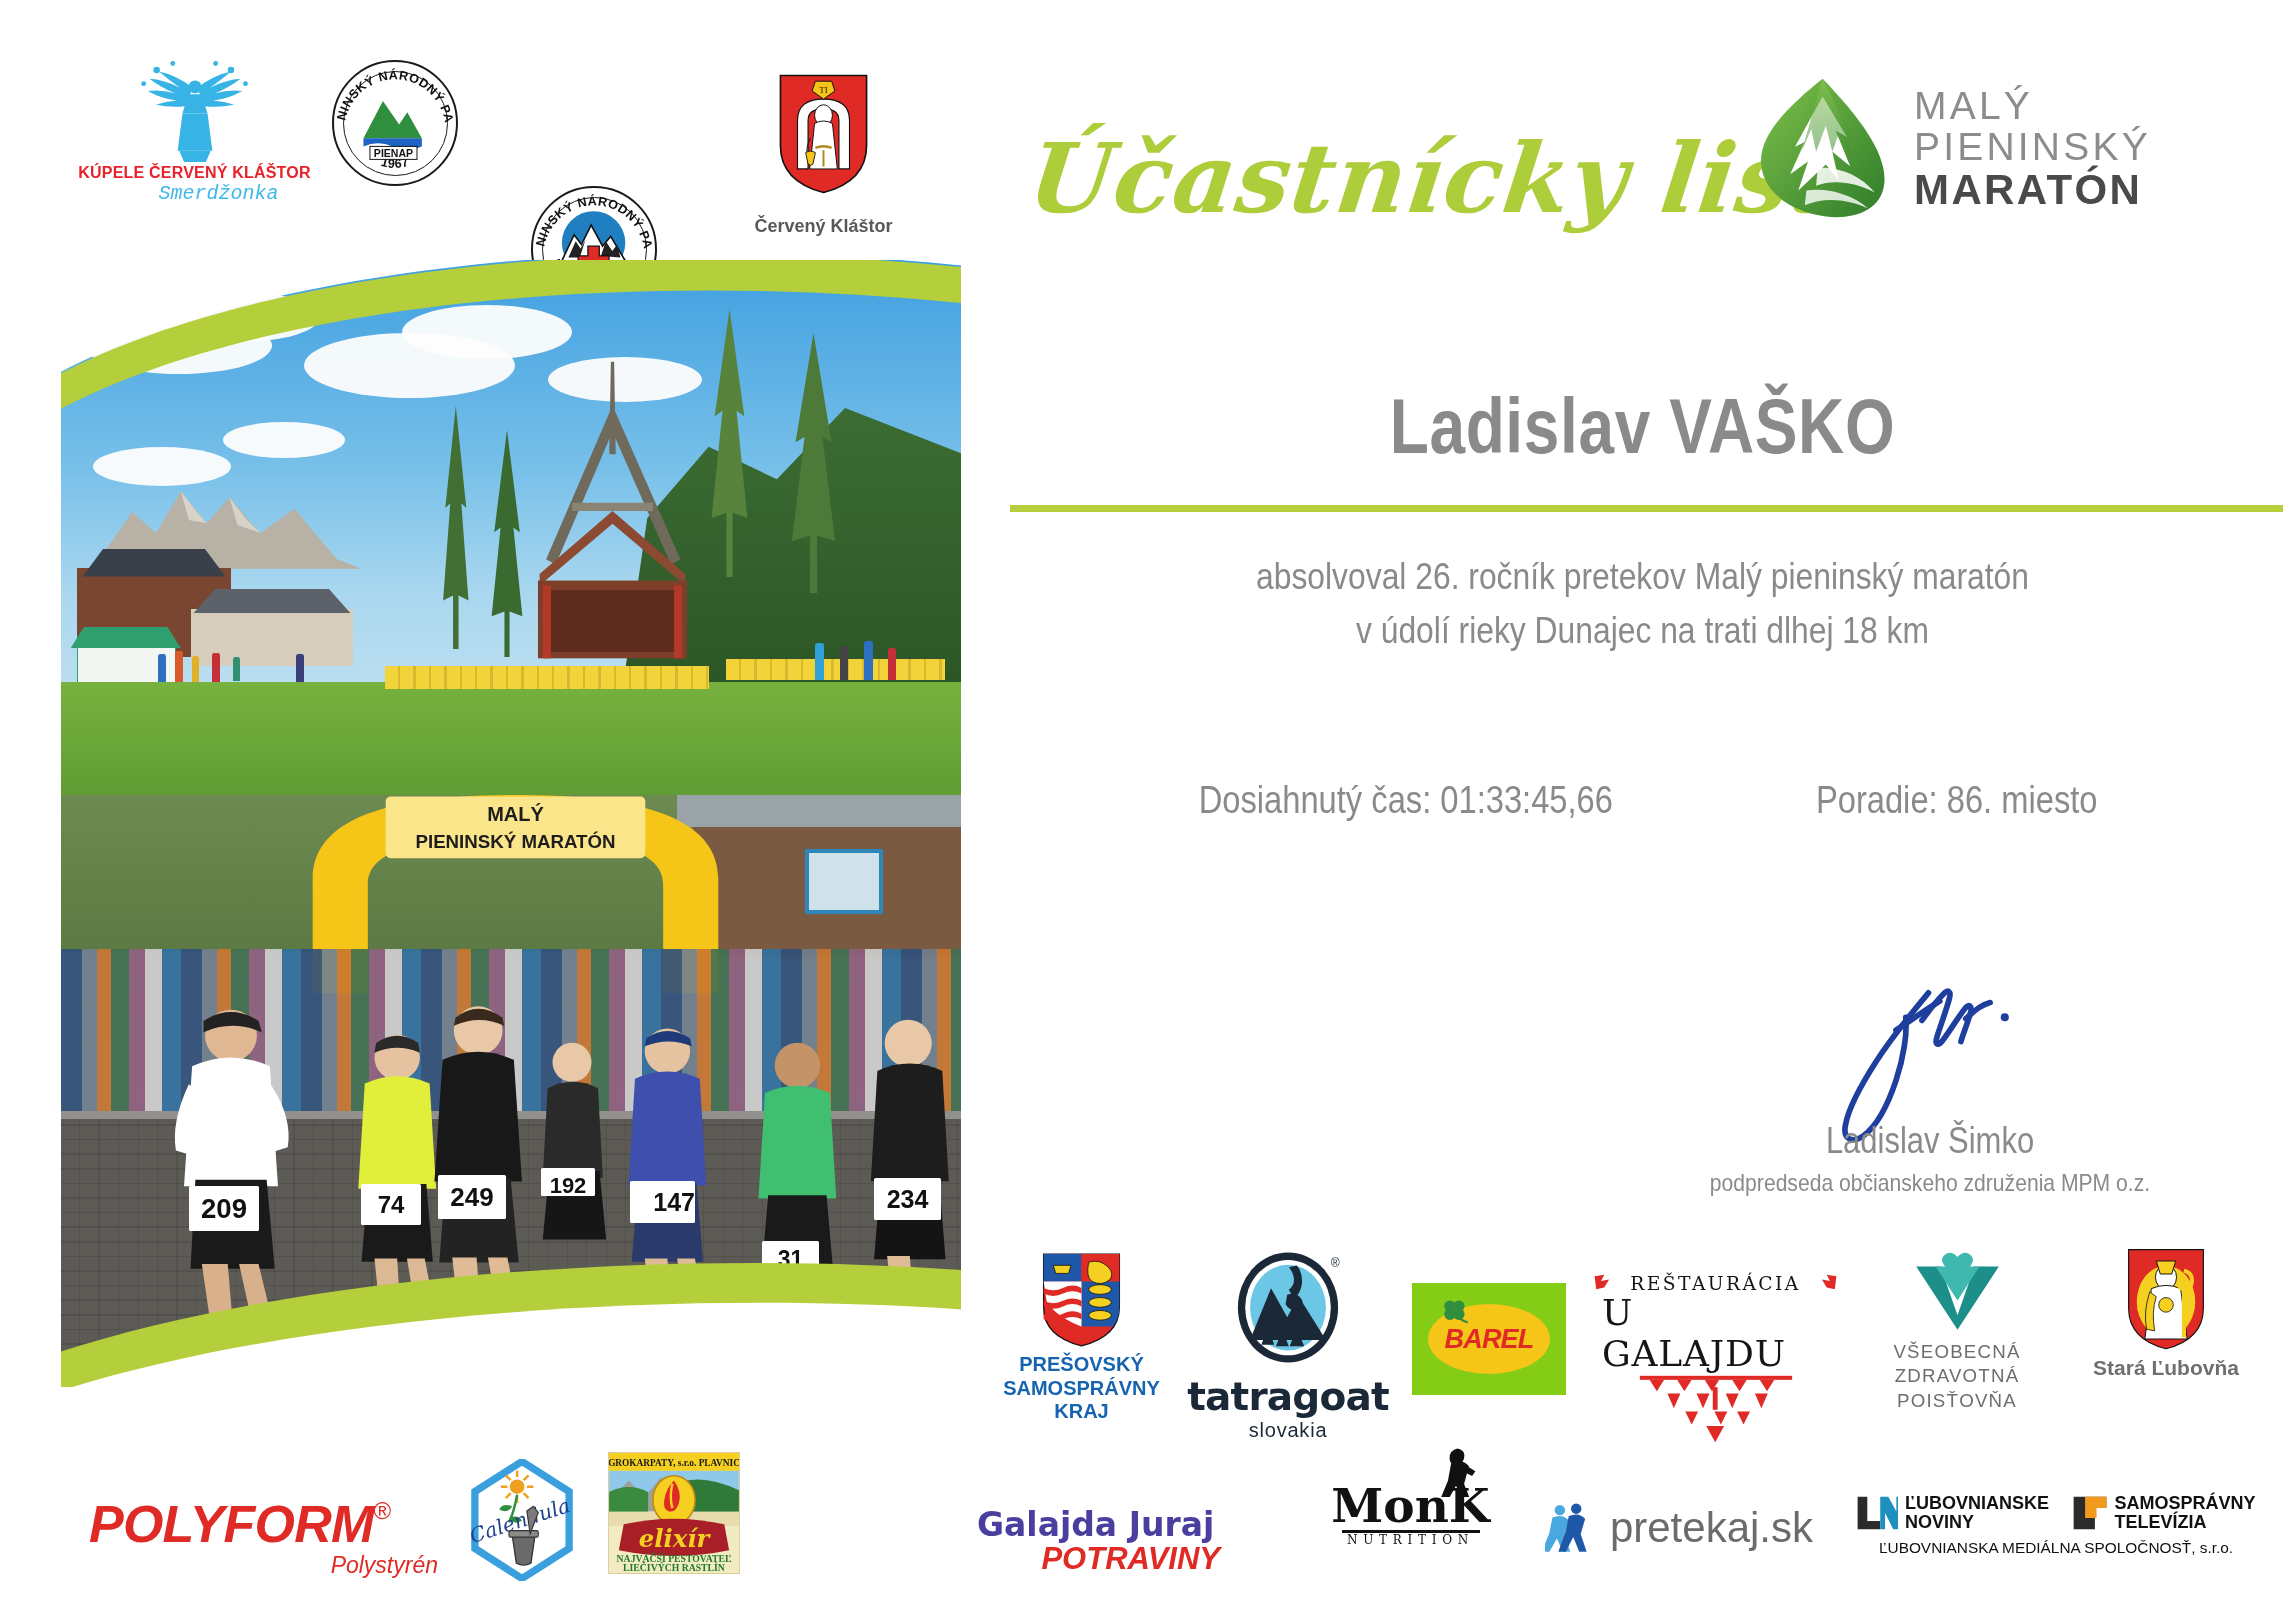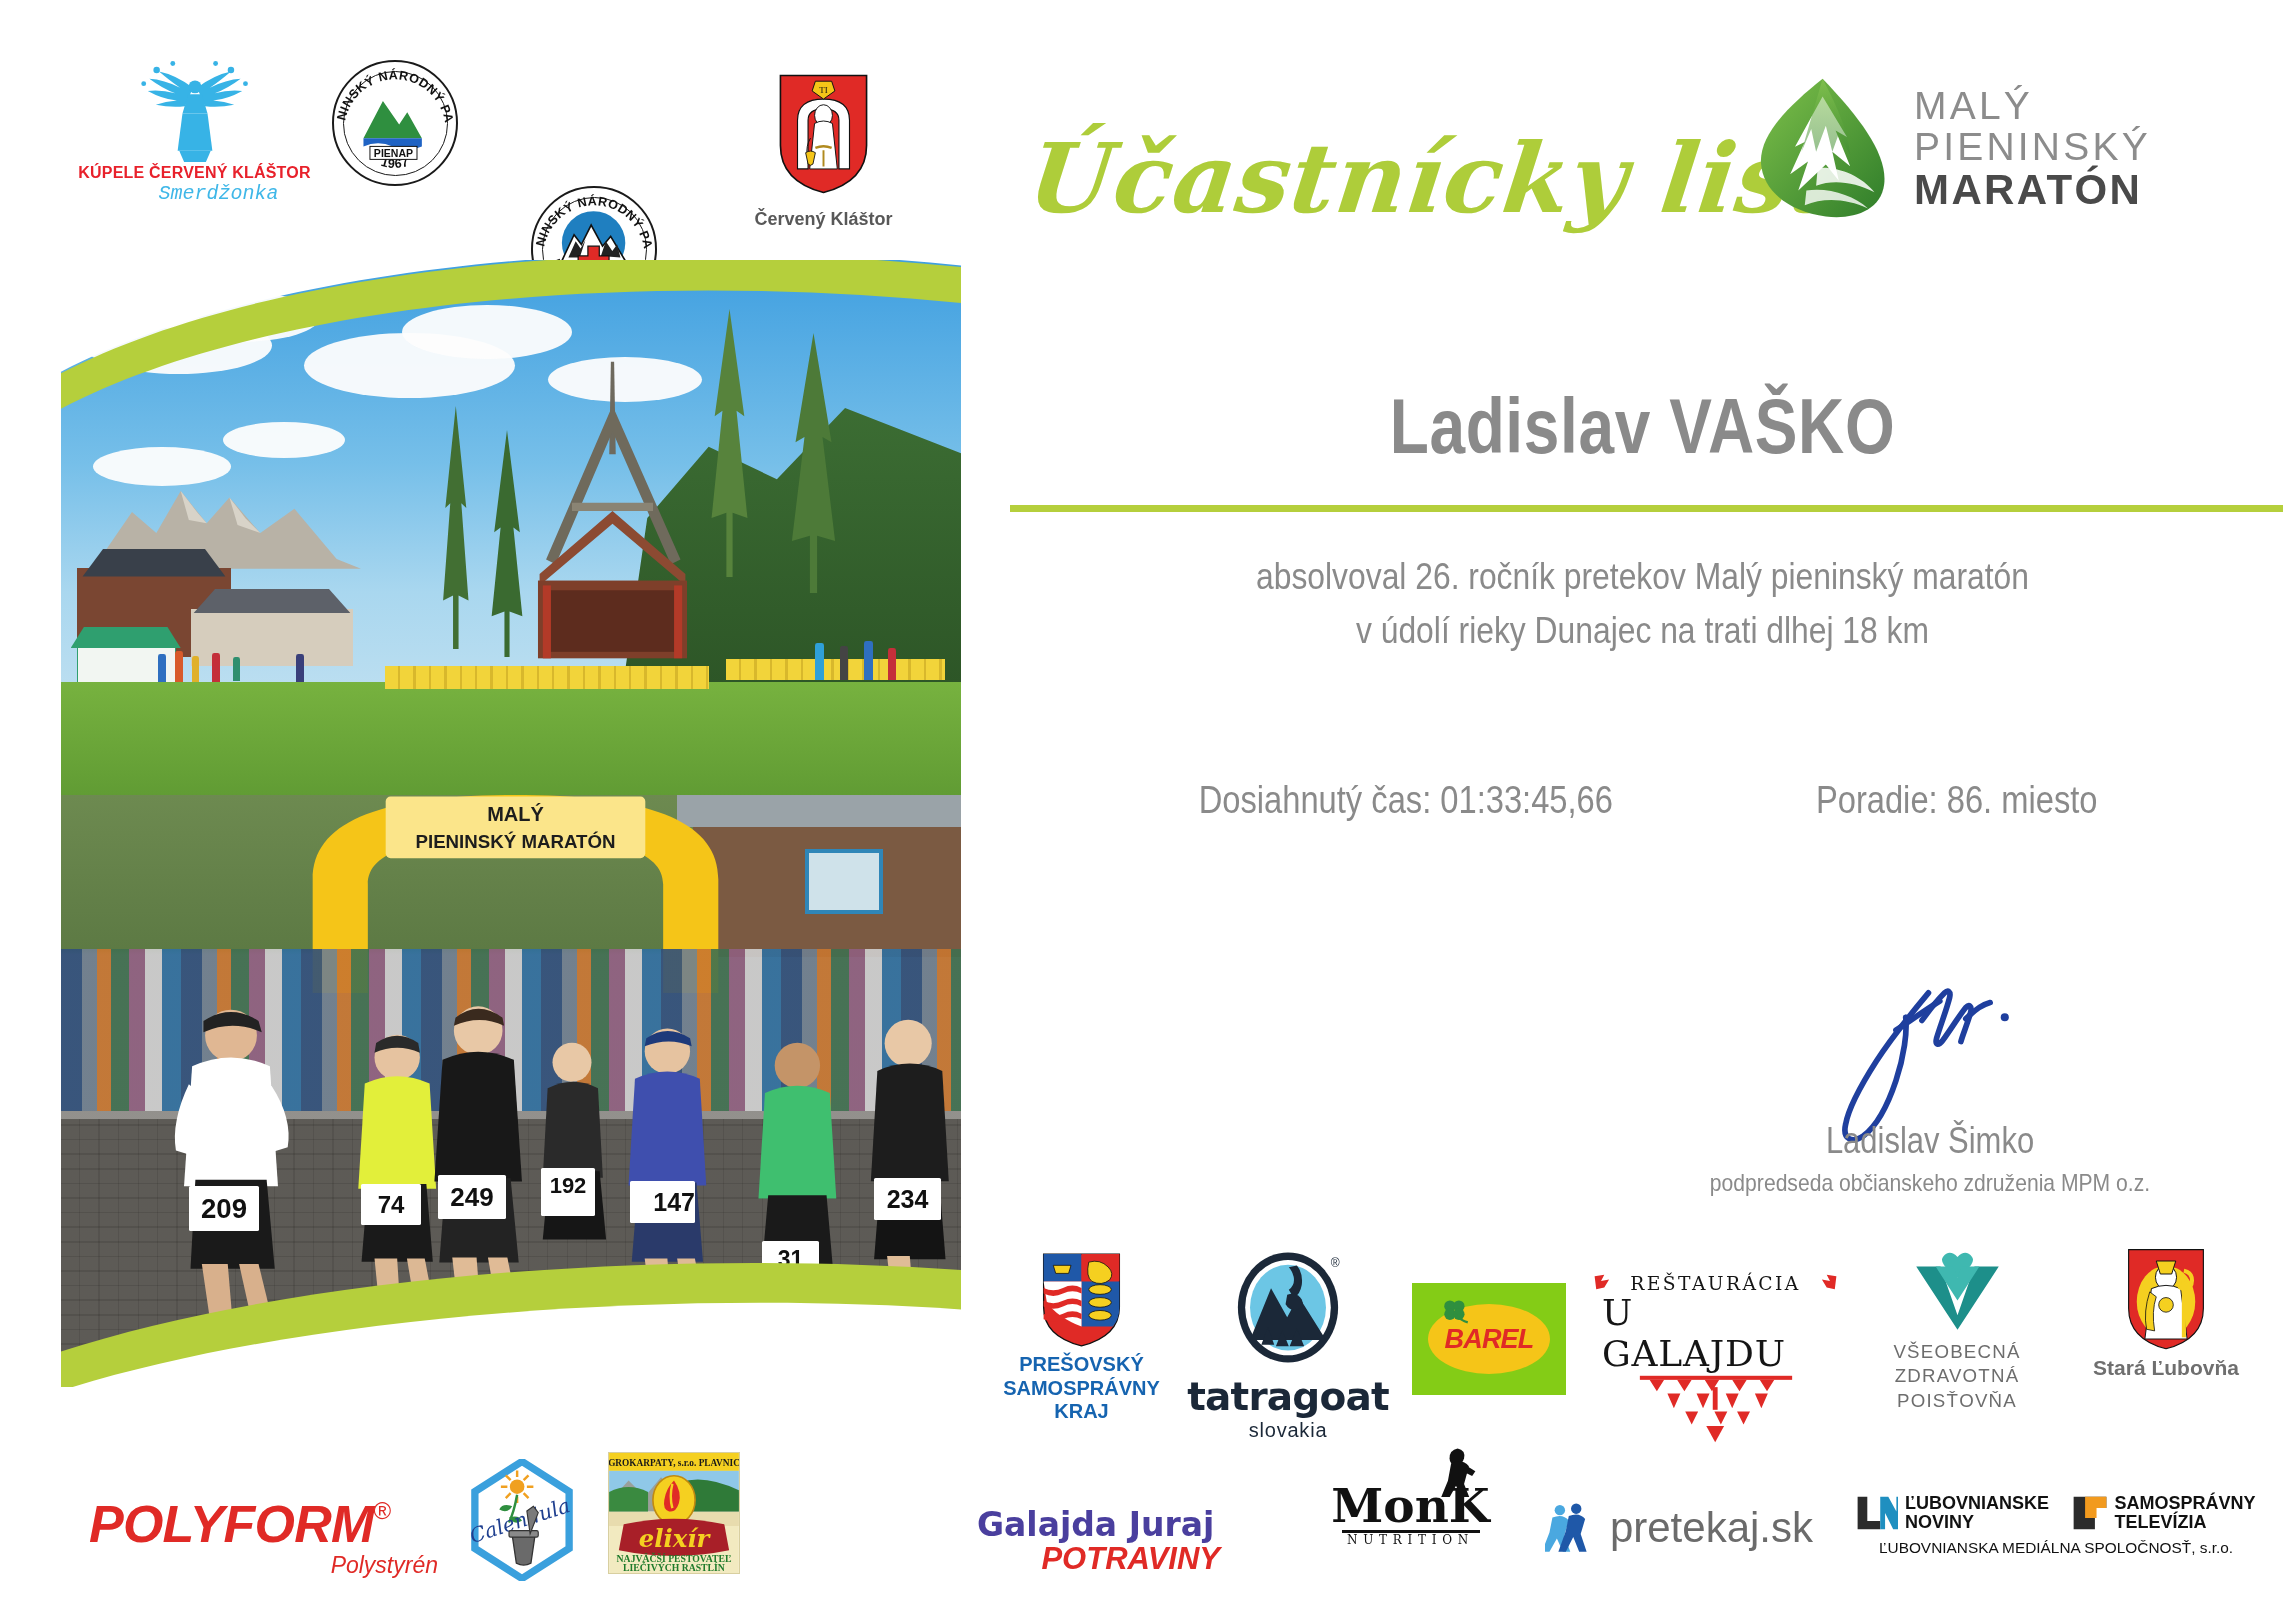--- a/index.html
+++ b/index.html
@@ -30,21 +30,21 @@
   .arc-text{position:absolute;inset:0;}
   .arc-text text{font-size:15.5px;font-weight:bold;fill:#111;font-family:"Liberation Sans",sans-serif;letter-spacing:.6px;}
 
   .pienap{left:243px;top:3.2px;}
   .pienap-inner{position:absolute;left:27.6px;top:27.6px;width:71px;height:73px;}
   .hs{left:442px;top:3.2px;}
 
   
   .cklastor{left:641px;top:16px;width:187px;}
   .shield{width:91px;height:122px;position:relative;}
-  .cklastor-label{font-size:18px;color:#585858;font-weight:bold;margin-top:14px;white-space:nowrap;}
+  .cklastor-label{font-size:18px;color:#585858;font-weight:bold;margin-top:21px;white-space:nowrap;}
 
   
   .hdr-script{
     position:absolute;left:1030px;top:122px;
     font-family:"DejaVu Serif",serif;font-style:italic;font-weight:bold;
     font-size:96px;color:#aecd3a;letter-spacing:0.8px;
     transform:skewX(-7deg);
   }
   .mpm-logo{position:absolute;left:1748px;top:77px;width:535px;height:146px;}
   .mpm-mark{position:absolute;left:0;top:0;width:150px;height:142px;}
@@ -404,21 +404,21 @@
         </svg>
         <div class="bib" style="left:36px;top:177px;width:68px;height:44px;font-size:26px;line-height:44px;">249</div>
       </div>
 
       <div class="runner" style="left:454px;top:243px;width:114px;height:268px;">
         <svg viewBox="0 0 140 330" width="114" height="268">
           <circle cx="70" cy="30" r="24" fill="#e8c8a6"></circle>
           <path d="M40 62 q32-16 62 0 l6 110 h-74 z" fill="#2a2a2a"></path>
           <path d="M42 164 h62 l8 84 h-78 z" fill="#161616"></path>
         </svg>
-        <div class="bib" style="left:26px;top:130px;width:54px;height:48px;font-size:22px;line-height:36px;">192</div>
+        <div class="bib" style="left:26px;top:130px;width:54px;height:28px;font-size:22px;line-height:36px;">192</div>
       </div>
 
       <div class="runner" style="left:535px;top:227px;width:146px;height:324px;">
         <svg viewBox="0 0 180 400" width="146" height="324">
           <circle cx="88" cy="36" r="28" fill="#e6c3a0"></circle>
           <path d="M62 20 q26-18 54 0 l2 10 q-28-12-58 0 z" fill="#1e3a7a"></path>
           <path d="M48 70 q40-18 80 0 l8 132 h-96 z" fill="#3f4fae"></path>
           <path d="M52 198 h72 l8 98 h-88 z" fill="#2a3a6a"></path>
           <path d="M60 292 l12 100 h24 l-8-100 z" fill="#deba96"></path>
           <path d="M100 292 l16 96 h24 l-18-96 z" fill="#deba96"></path>

